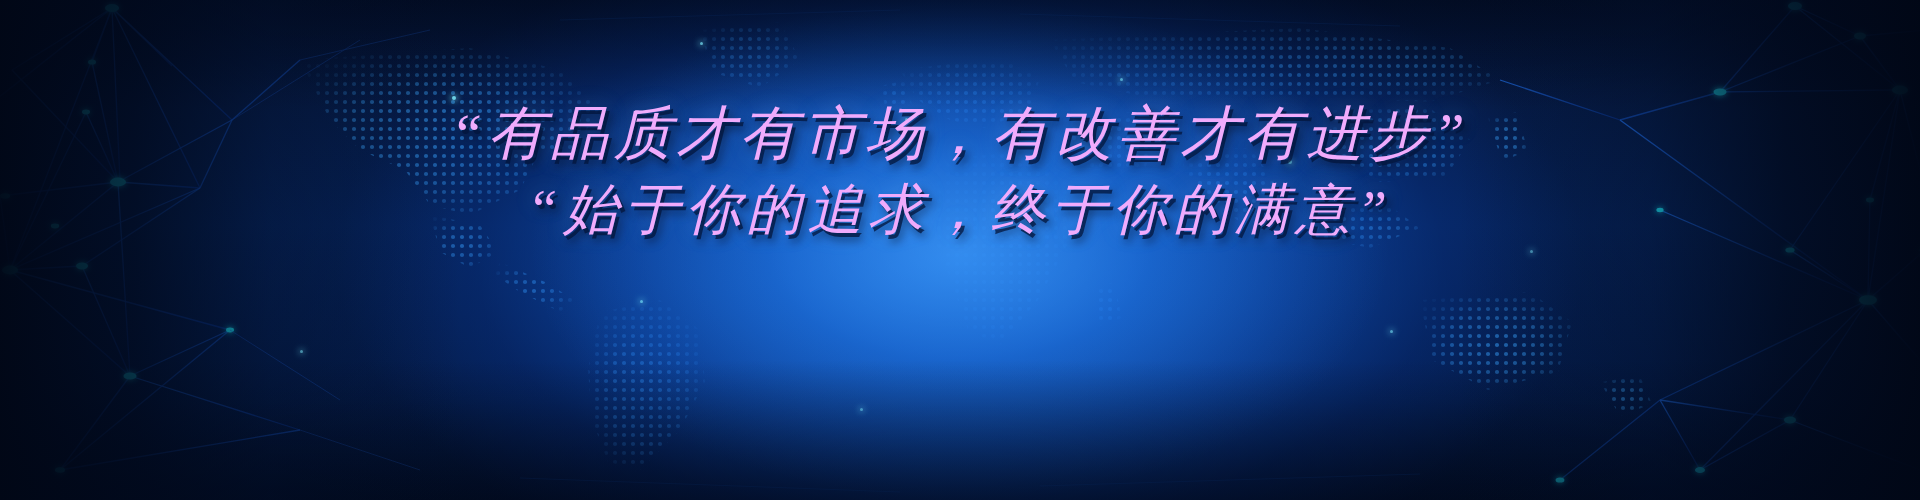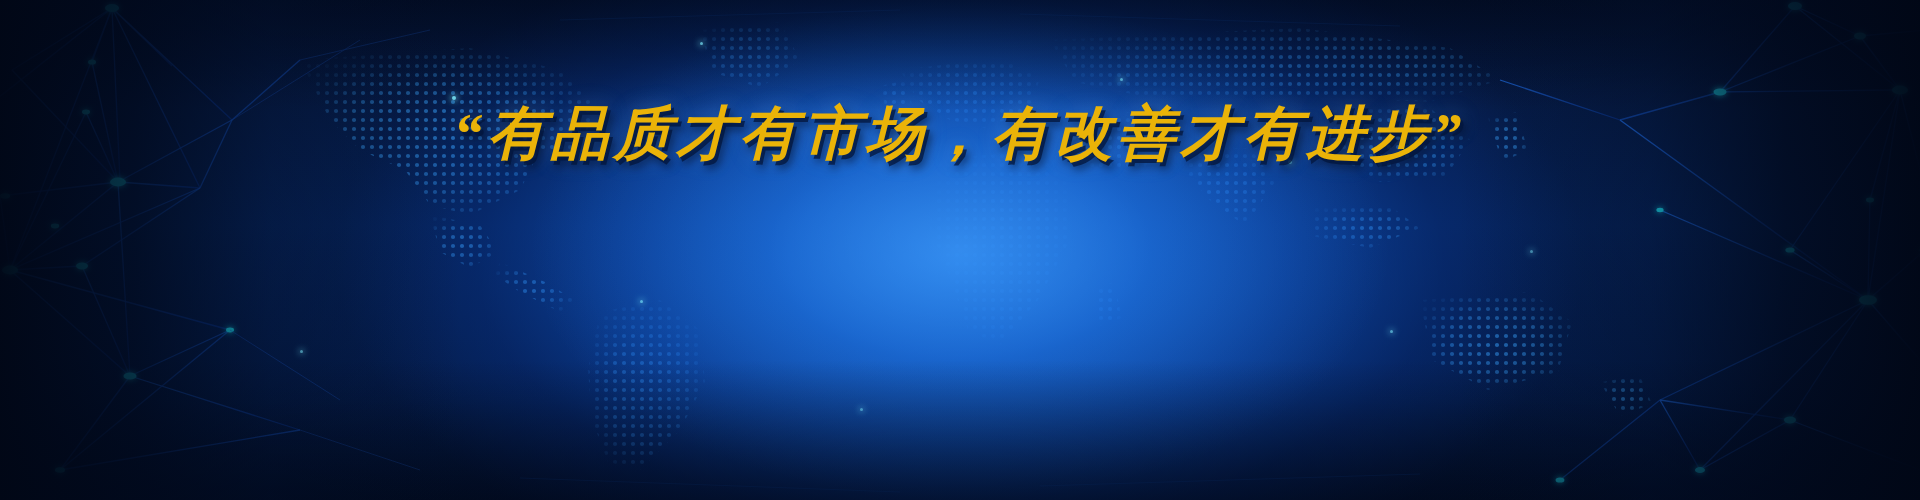--- a/index.html
+++ b/index.html
@@ -72,23 +72,23 @@
   
   .headline {
     position: absolute;
     left: 0; right: 0;
     top: 96px;
     text-align: center;
     z-index: 6;
   }
   .headline-line {
     display: block;
-    color: #eab308;
+    color: #f0abfc;
     font-family: "Liberation Serif", "DejaVu Serif", serif;
-    font-weight: 700;
+    font-weight: 400;
     font-style: italic;
     font-size: 58px;
     line-height: 76px;
     letter-spacing: 5px;
     white-space: nowrap;
     text-shadow:
        3px 4px 0 rgba(3,22,60,0.75),
        5px 7px 9px rgba(2,12,38,0.65),
        0 0 22px rgba(120,190,255,0.30);
   }
@@ -302,15 +302,16 @@
   <div class="speck" style="left:1120px;top:78px;width:3px;height:3px;opacity:.6;"></div>
   <div class="speck" style="left:1288px;top:160px;width:4px;height:4px;opacity:.7;"></div>
   <div class="speck" style="left:640px;top:300px;width:3px;height:3px;opacity:.65;"></div>
   <div class="speck" style="left:1390px;top:330px;width:3px;height:3px;opacity:.6;"></div>
   <div class="speck" style="left:300px;top:350px;width:3px;height:3px;opacity:.55;"></div>
   <div class="speck" style="left:1530px;top:250px;width:3px;height:3px;opacity:.5;"></div>
   <div class="speck" style="left:860px;top:408px;width:3px;height:3px;opacity:.5;"></div>
 
   <div class="headline">
     <span class="headline-line line-1">“有品质才有市场，有改善才有进步”</span>
+    <span class="headline-line line-2">“始于你的追求，终于你的满意”</span>
   </div>
 
 </div>
 
 </body></html>

